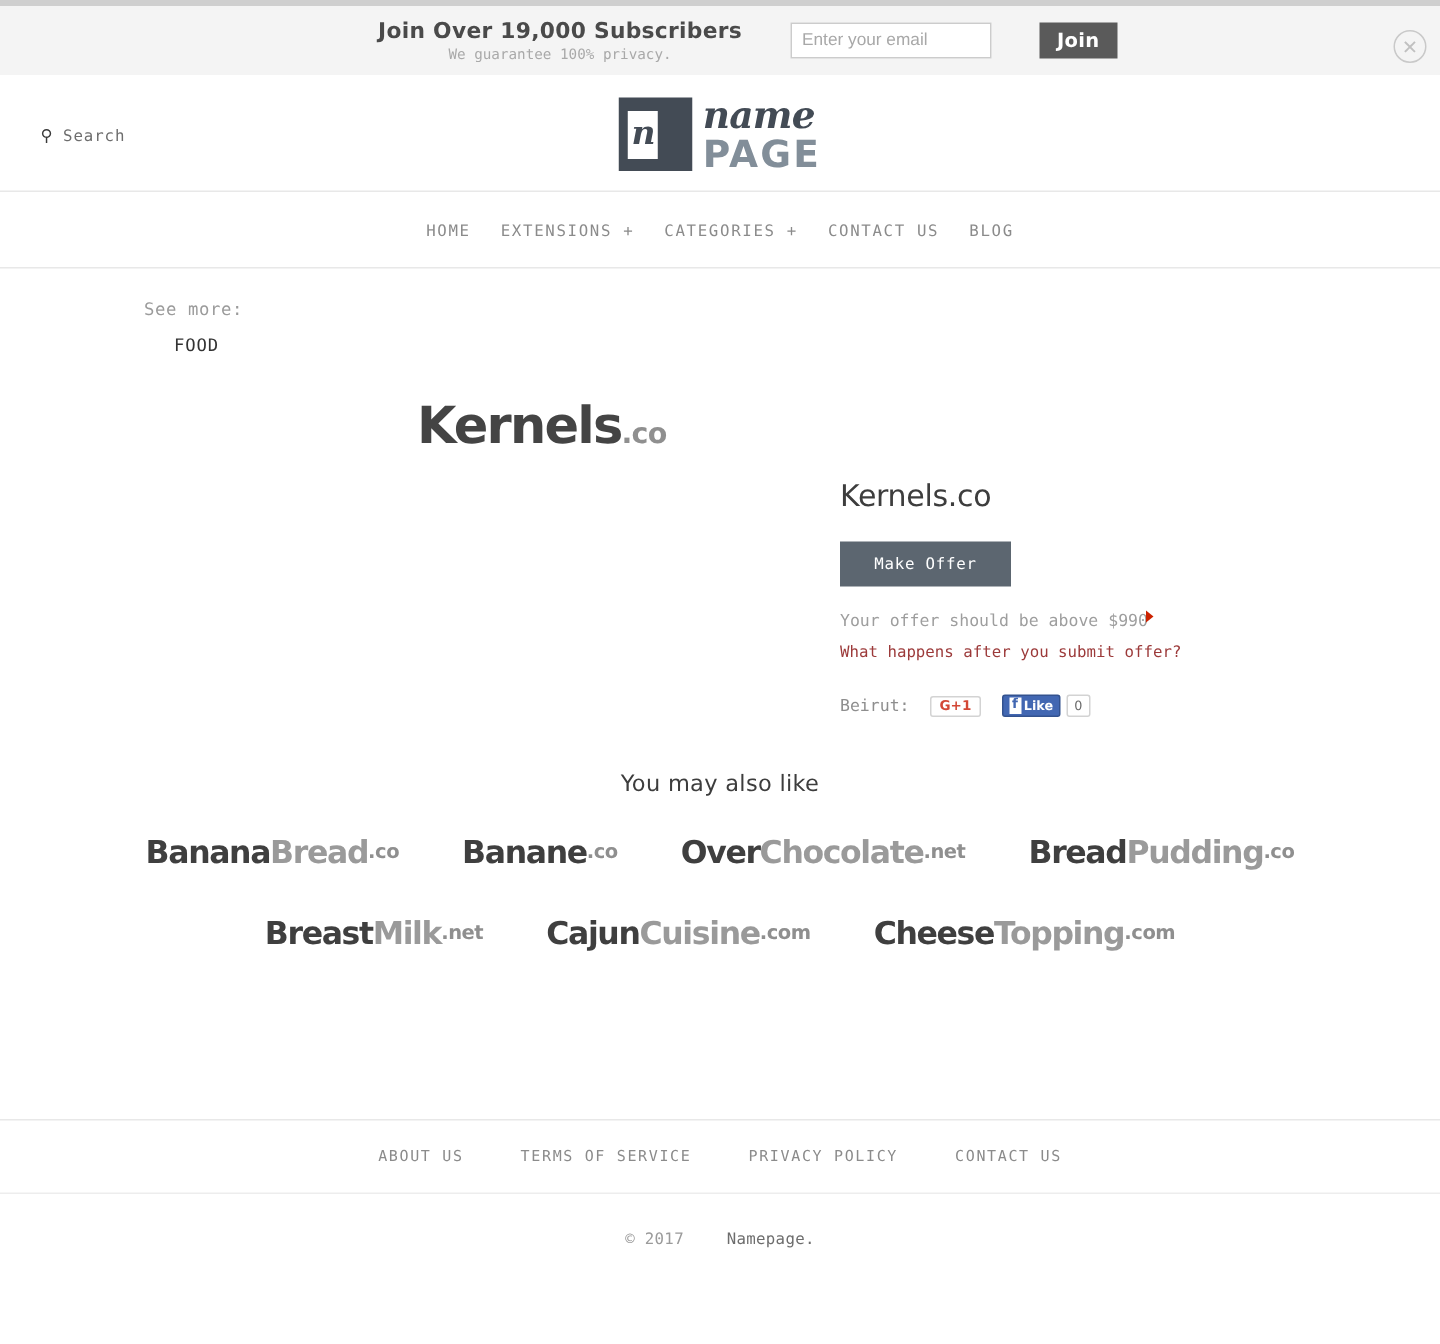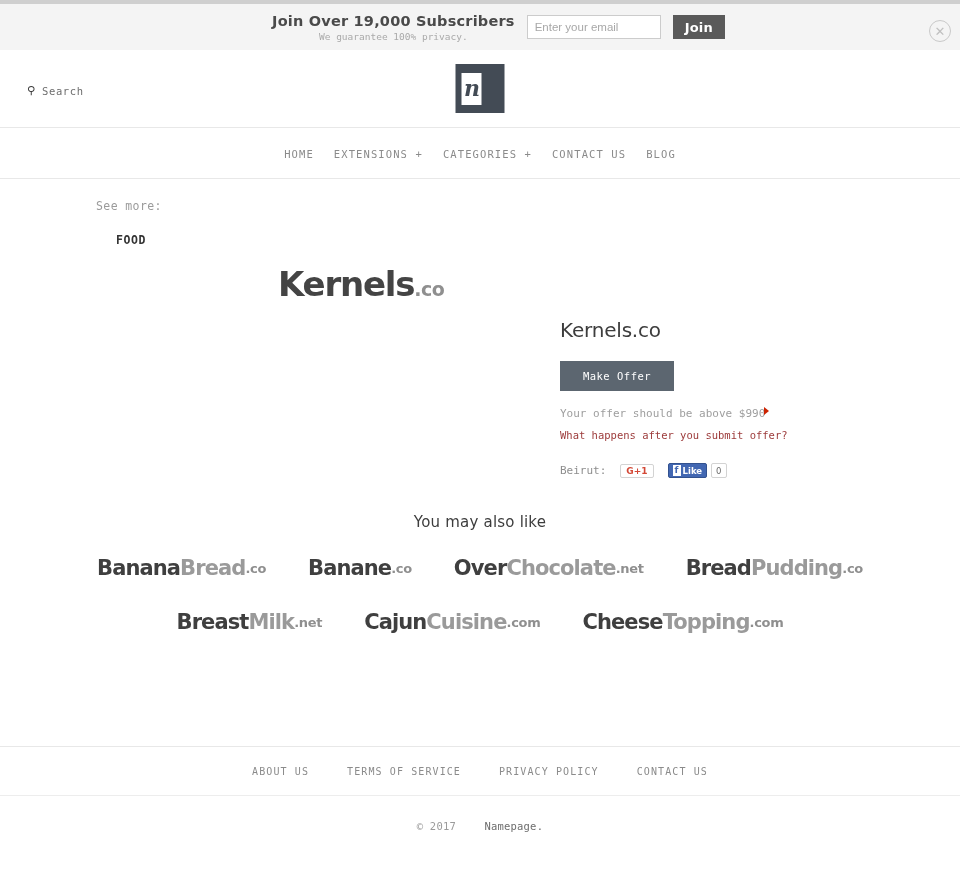--- a/index.html
+++ b/index.html
@@ -19,21 +19,21 @@
     position: absolute; top: 0; left: 0; width: 960px; height: 4px;
     background: #cfcfcf;
   }
 
   
   .subscribe-bar {
     position: absolute; top: 4px; left: 0; width: 960px; height: 46px;
     background: #f4f4f4;
     display: flex; align-items: center; justify-content: center;
   }
-  .sub-inner { display: flex; align-items: center; gap: 12px; margin-left: 37px; }
+  .sub-inner { display: flex; align-items: center; gap: 32px; margin-left: 37px; }
   .sub-copy { text-align: center; }
   .sub-head {
     font-family: "DejaVu Sans", sans-serif;
     font-size: 14.5px; font-weight: bold; color: #4a4a4a;
     letter-spacing: .2px; line-height: 16px;
   }
   .sub-sub {
     font-family: "DejaVu Sans Mono", monospace;
     font-size: 9.5px; color: #a9a9a9; margin-top: 2px; line-height: 11px;
   }
@@ -132,22 +132,22 @@
   }
 
   
   .seemore { position: absolute; top: 199px; left: 96px; }
   .seemore-label {
     font-family: "DejaVu Sans Mono", monospace;
     font-size: 11.5px; color: #9b9b9b; letter-spacing: .4px;
   }
   .seemore-cat {
     font-family: "DejaVu Sans Mono", monospace;
-    font-size: 11.5px; font-weight: bold; color: #333; letter-spacing: .6px;
-    margin-top: 20px; margin-left: 20px; cursor: pointer;
+    font-size: 11.5px; font-weight: normal; color: #333; letter-spacing: .6px;
+    margin-top: 10px; margin-left: 20px; cursor: pointer;
   }
 
   
   .hero-logo {
     position: absolute; left: 278px; top: 264px;
     font-family: "DejaVu Sans", sans-serif;
     font-weight: bold; font-size: 34px; color: #444444;
     letter-spacing: -1.2px;
   }
   .hero-logo .tld { font-size: 19px; color: #8f8f8f; letter-spacing: -.5px; }
@@ -278,20 +278,24 @@
 <div class="header">
   <div class="search-box">
     <span class="search-glyph">⚲</span>
     <span class="search-label">Search</span>
   </div>
 
   <div class="logo">
     <div class="logo-mark">
       <div class="inner-sq"></div>
       <div class="mark-n">n</div>
+    </div>
+    <div class="logo-text">
+      <span class="logo-name">name</span>
+      <span class="logo-page">PAGE</span>
     </div>
   </div>
 
   <div class="social">
     <span class="ico-fb">f</span>
     <span class="ico-tw">🐦</span>
   </div>
 </div>
 
 <div class="nav">

